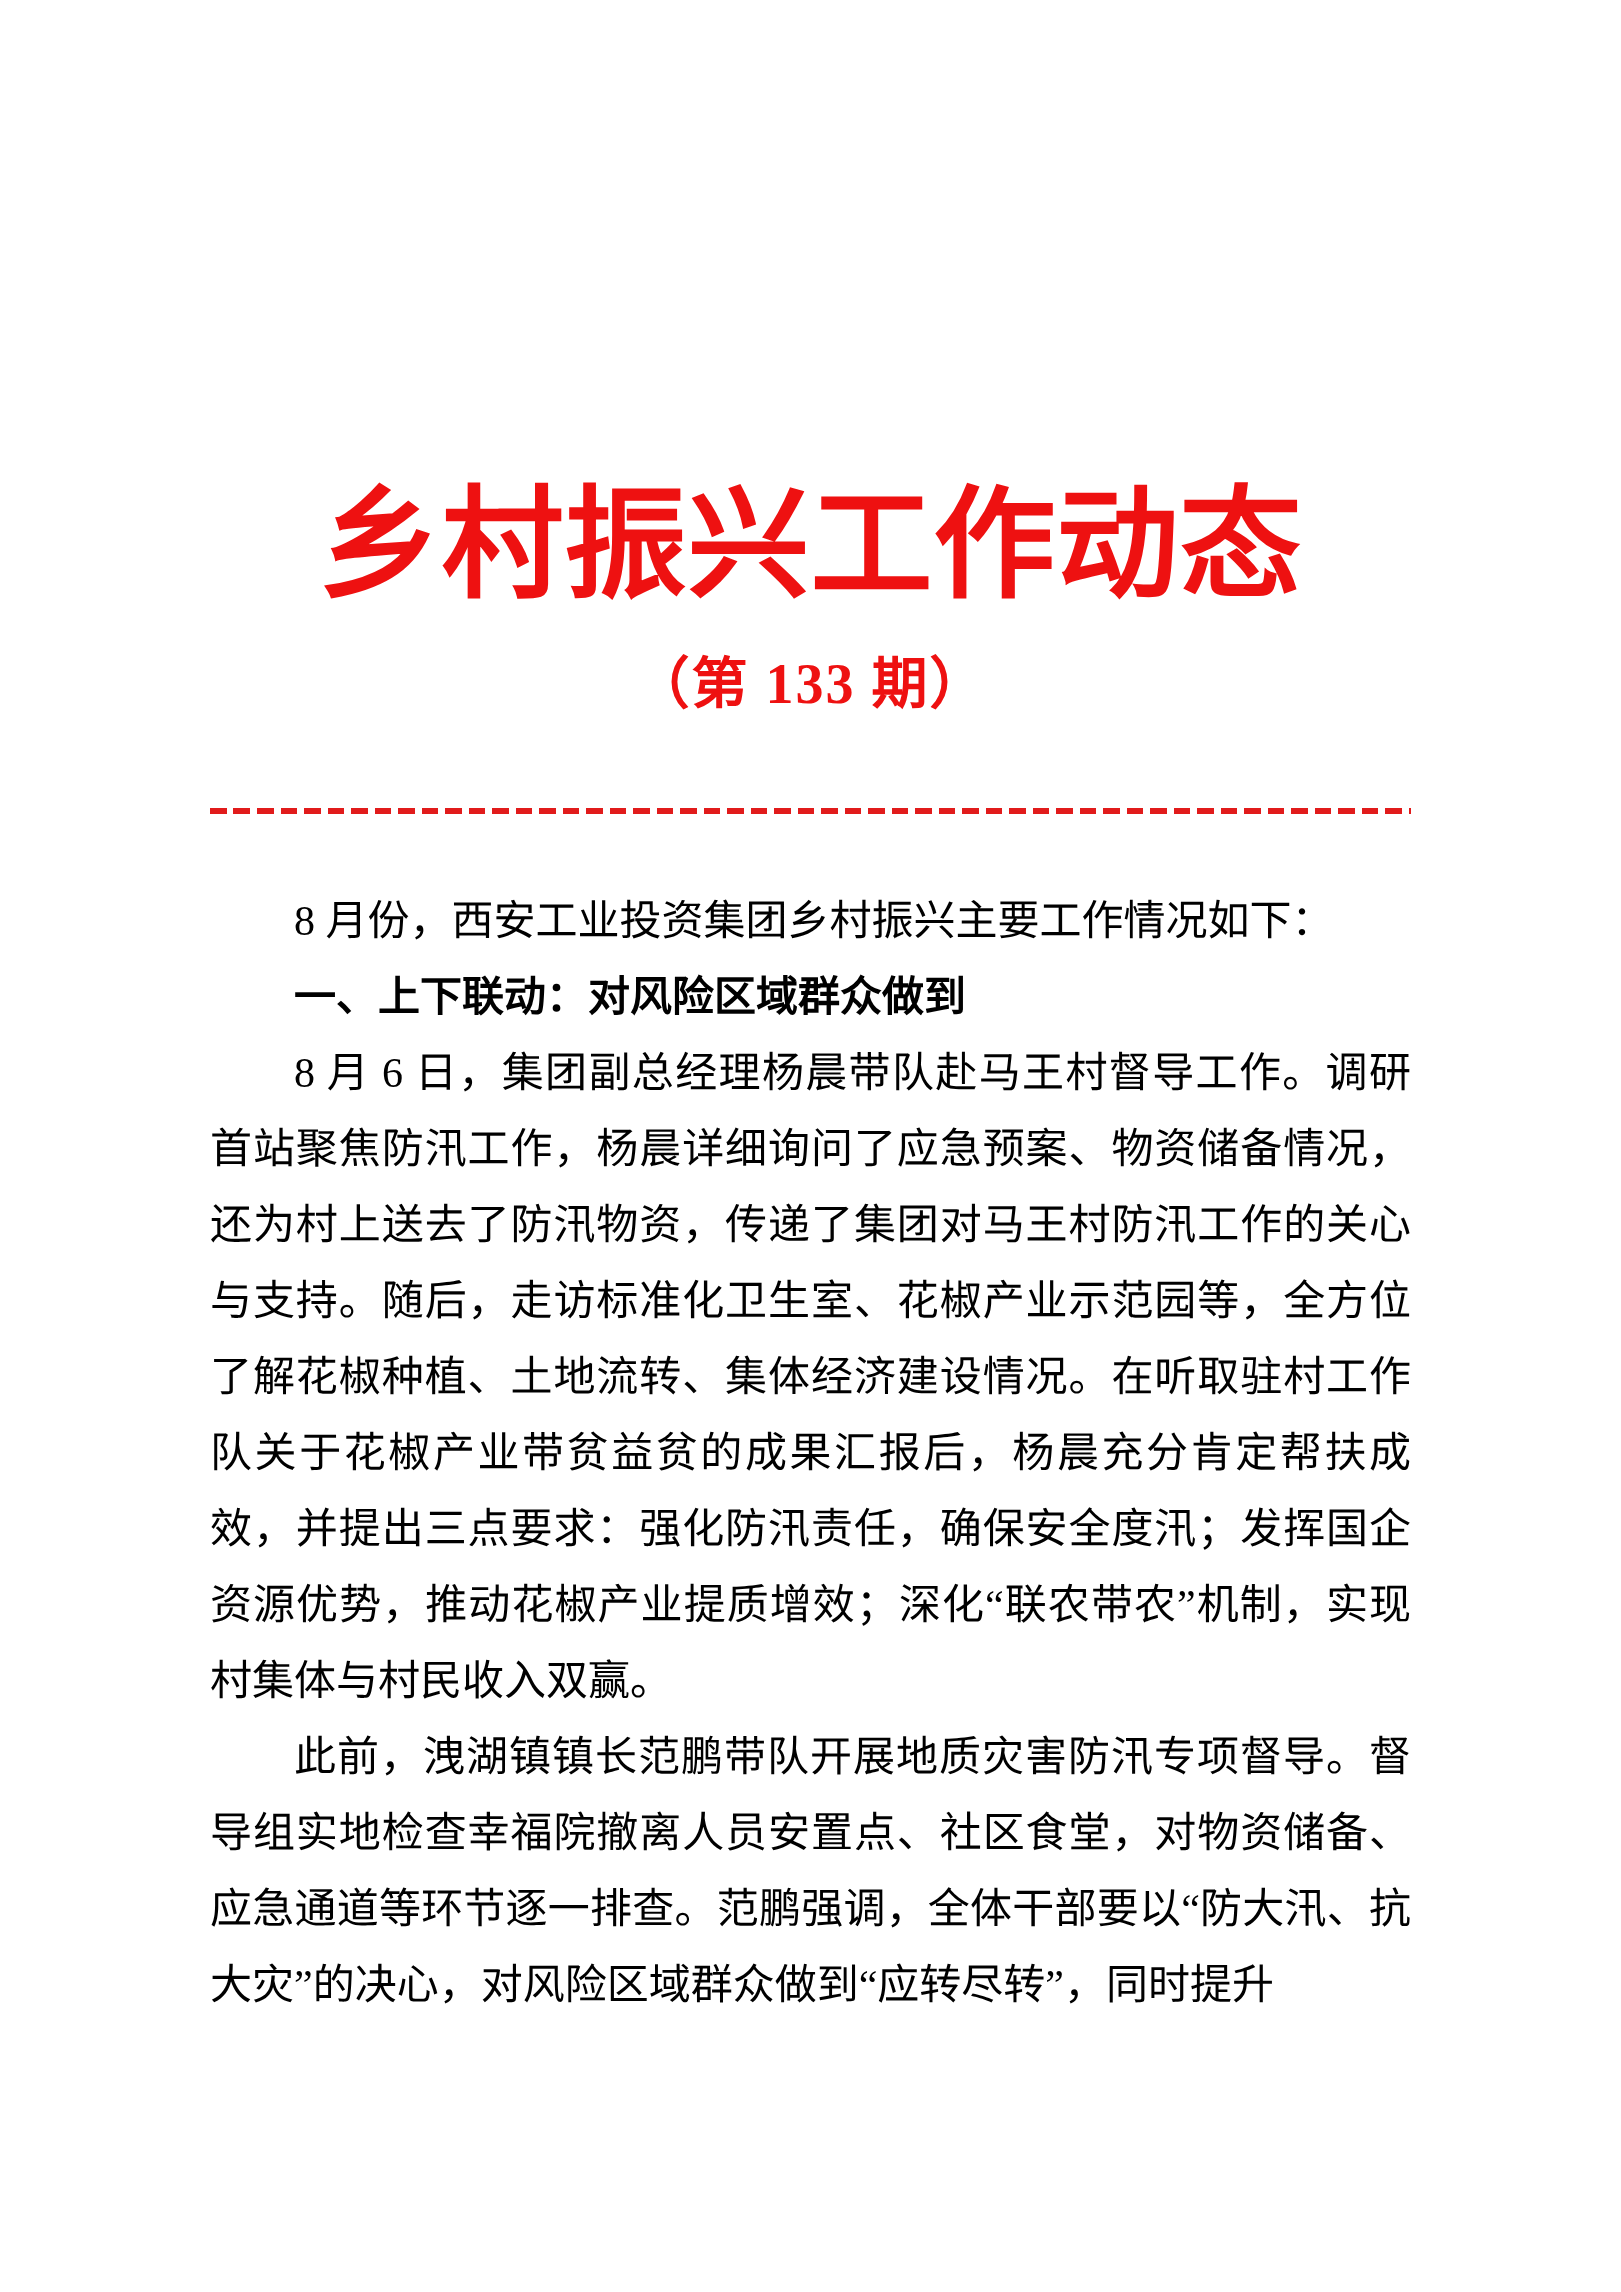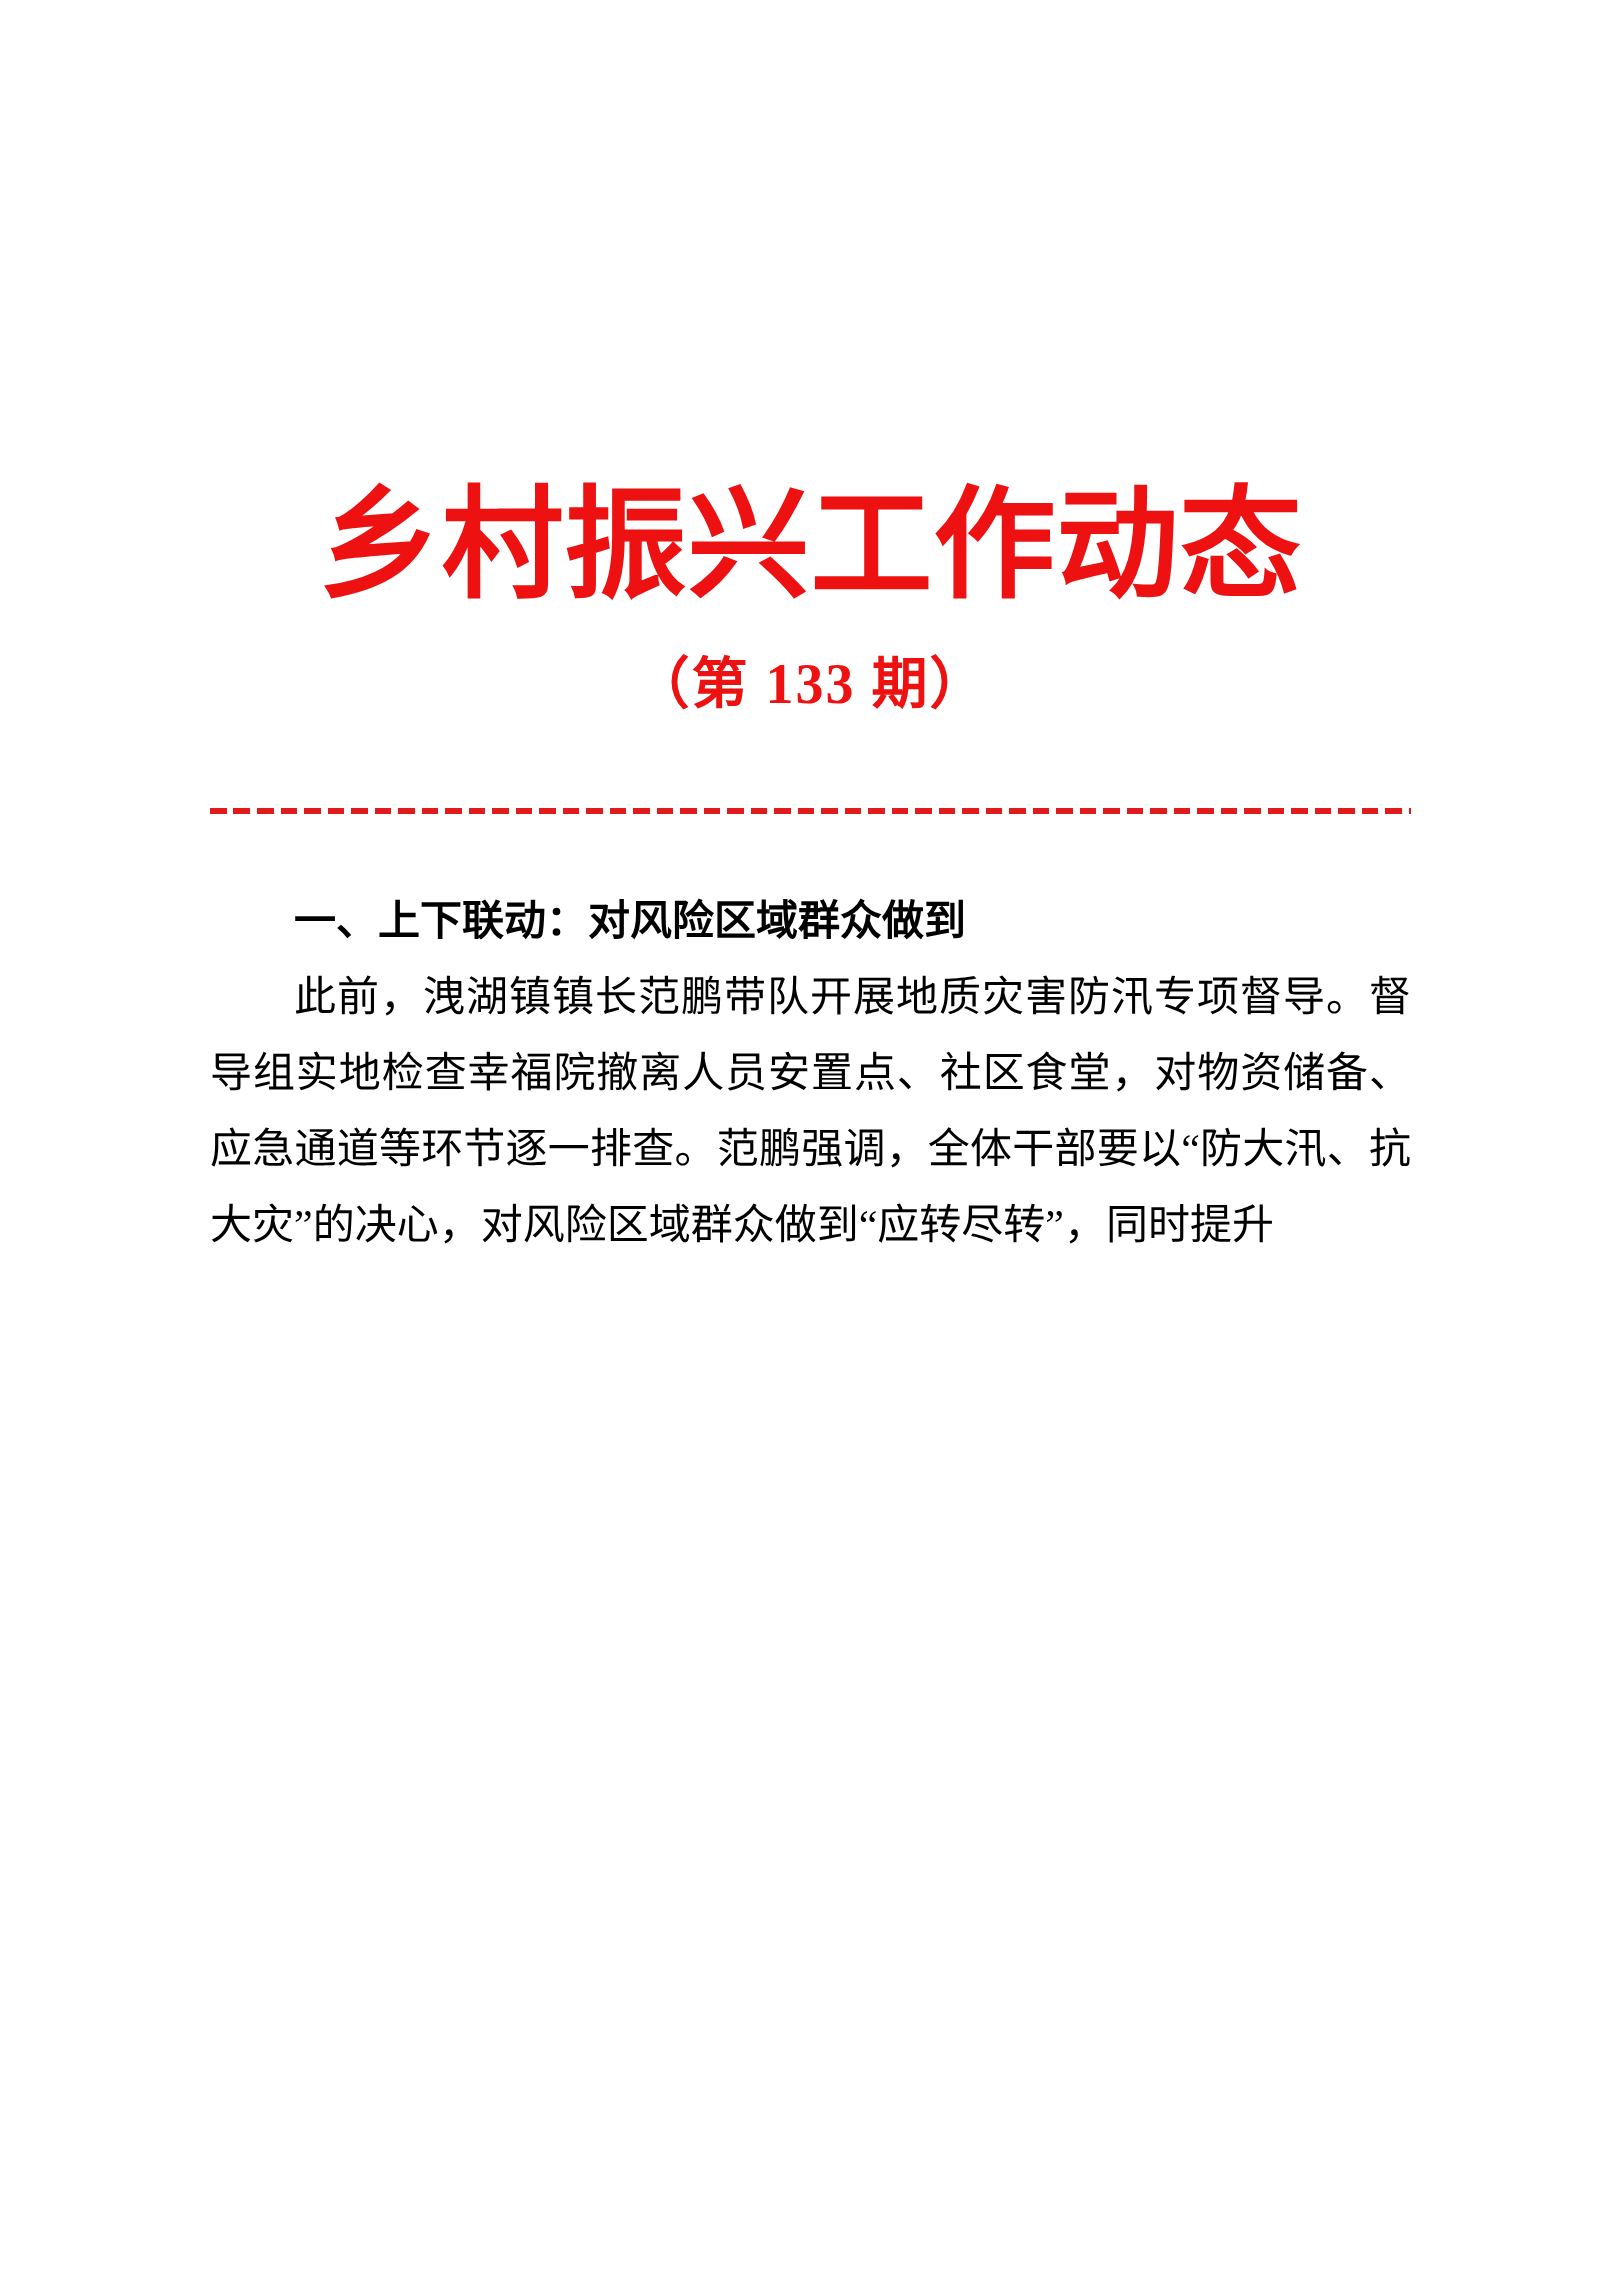--- a/index.html
+++ b/index.html
@@ -76,22 +76,24 @@
 <div class="page">
 
   <h1 class="doc-title">乡村振兴工作动态</h1>
 
   <div class="doc-issue">（第 133 期）</div>
 
   <div class="red-divider"></div>
 
   <div class="doc-body">
 
+    <p>8 月份，西安工业投资集团乡村振兴主要工作情况如下：</p>
 
     <p class="section-heading">一、上下联动：对风险区域群众做到</p>
 
+    <p>8 月 6 日，集团副总经理杨晨带队赴马王村督导工作。调研首站聚焦防汛工作，杨晨详细询问了应急预案、物资储备情况，还为村上送去了防汛物资，传递了集团对马王村防汛工作的关心与支持。随后，走访标准化卫生室、花椒产业示范园等，全方位了解花椒种植、土地流转、集体经济建设情况。在听取驻村工作队关于花椒产业带贫益贫的成果汇报后，杨晨充分肯定帮扶成效，并提出三点要求：强化防汛责任，确保安全度汛；发挥国企资源优势，推动花椒产业提质增效；深化“联农带农”机制，实现村集体与村民收入双赢。</p>
 
     <p>此前，洩湖镇镇长范鹏带队开展地质灾害防汛专项督导。督导组实地检查幸福院撤离人员安置点、社区食堂，对物资储备、应急通道等环节逐一排查。范鹏强调，全体干部要以“防大汛、抗大灾”的决心，对风险区域群众做到“应转尽转”，同时提升</p>
 
   </div>
 
 </div>
 
 
 </body></html>

